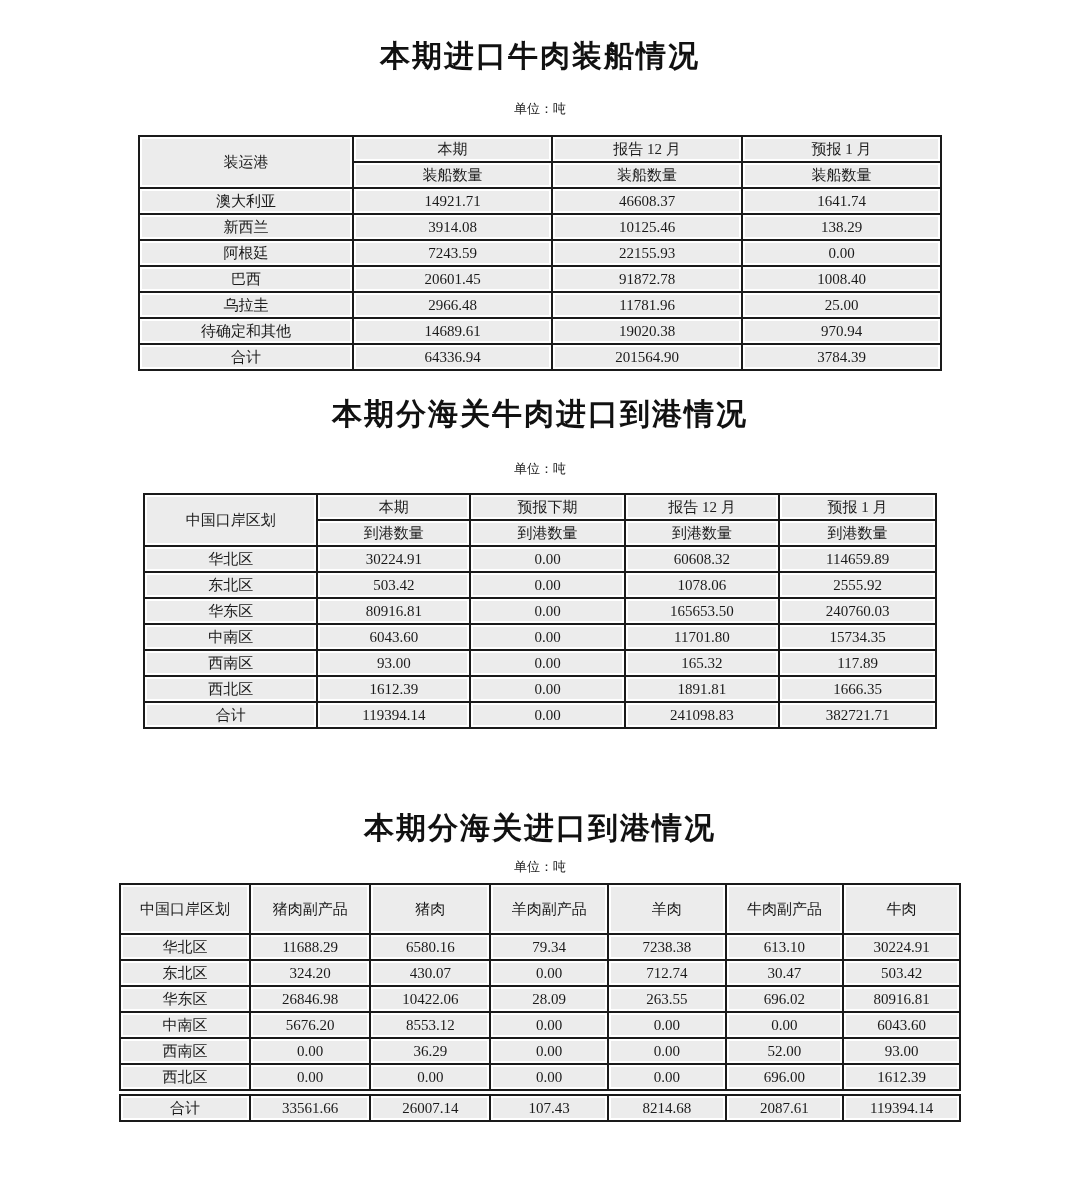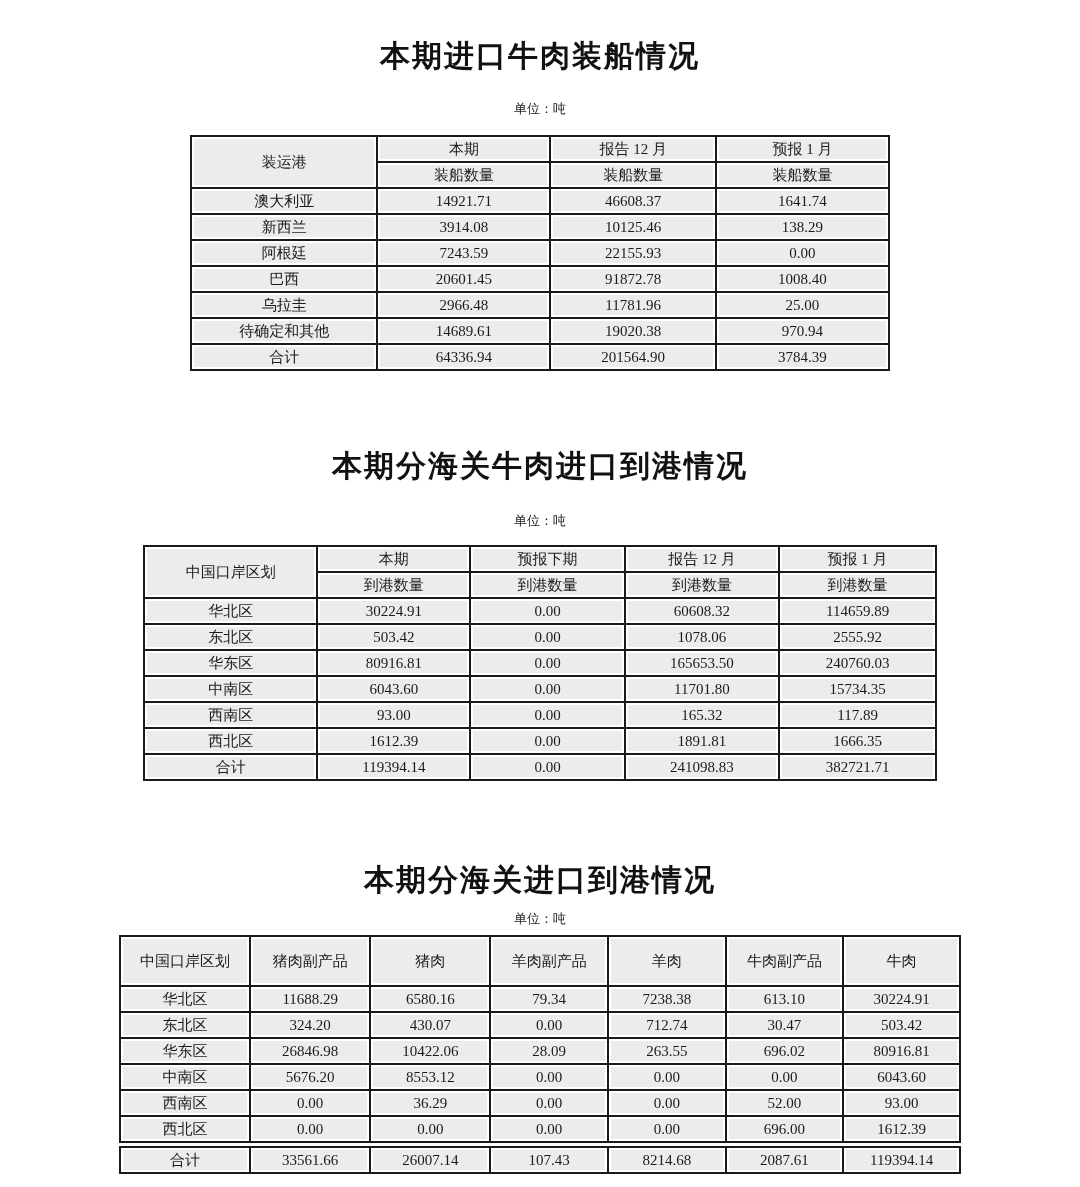--- a/index.html
+++ b/index.html
@@ -19,39 +19,39 @@
   }
   .title {
     font-size: 30px;
     line-height: 38px;
     font-weight: 700;
     text-align: center;
     letter-spacing: 2px;
     color: #111111;
   }
   .title-1 { padding-top: 37px; }
-  .title-2 { padding-top: 76px; }
+  .title-2 { padding-top: 24px; }
   .title-3 { padding-top: 80px; }
   .unit {
     font-size: 13px;
     line-height: 16px;
     text-align: center;
     color: #222222;
   }
   .unit-1 { margin-top: 26px; }
   .unit-2 { margin-top: 28px; }
   .unit-3 { margin-top: 12px; }
   table {
     border-collapse: collapse;
     table-layout: fixed;
     margin: 0 auto;
     border: 2px solid #1a1a1a;
     background: #ffffff;
   }
-  #table1 { width: 700px; margin-top: 18px; }
+  #table1 { width: 804px; margin-top: 18px; }
   #table2 { width: 794px; margin-top: 16px; }
   #table3 { width: 842px; margin-top: 8px; }
   th, td {
     border: 2px solid #1a1a1a;
     background: #ececec;
     box-shadow: inset 0 0 0 2px #ffffff;
     font-size: 15px;
     font-weight: 400;
     text-align: center;
     vertical-align: middle;

